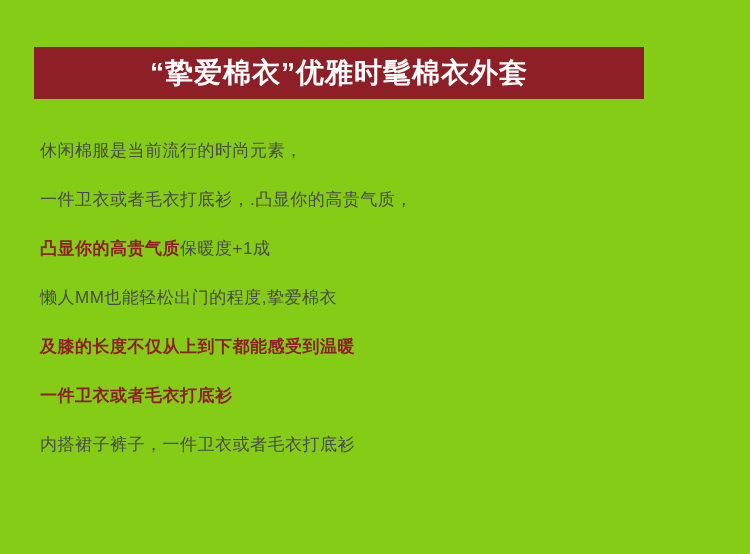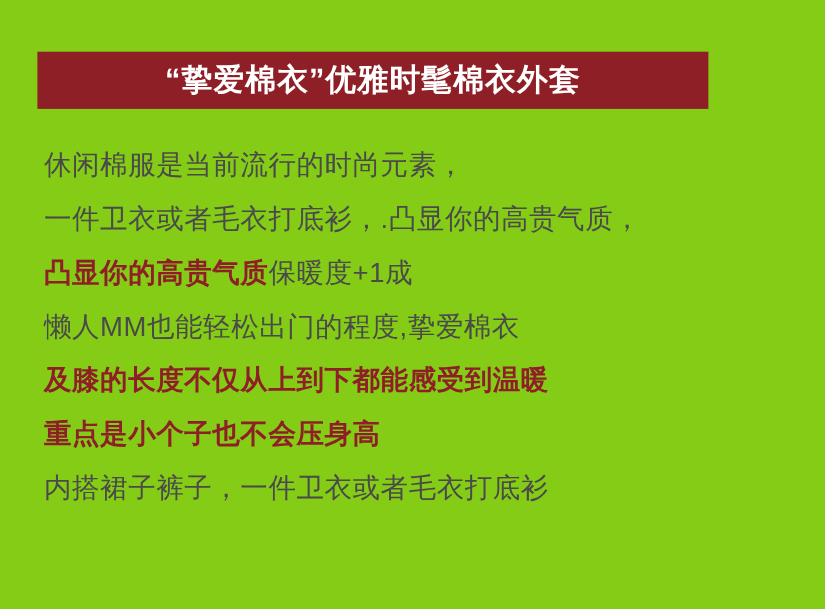--- a/index.html
+++ b/index.html
@@ -39,21 +39,21 @@
     line-height: 1;
     white-space: nowrap;
   }
   .lines {
     position: absolute;
     left: 40px;
     top: 126px;
     width: 680px;
   }
   .line {
-    font-size: 25px;
+    font-size: 17px;
     line-height: 49px;
     color: #4a4a4a;
     white-space: nowrap;
     letter-spacing: 0.5px;
   }
   .line.highlight {
     color: #8e1f27;
     font-weight: bold;
   }
   .line .hl {
@@ -73,17 +73,17 @@
   <div class="banner">
     <div class="banner-title">“挚爱棉衣”优雅时髦棉衣外套</div>
   </div>
 
   <div class="lines">
     <div class="line">休闲棉服是当前流行的时尚元素，</div>
     <div class="line">一件卫衣或者毛衣打底衫，.凸显你的高贵气质，</div>
     <div class="line"><span class="hl">凸显你的高贵气质</span><span class="plain">保暖度+1成</span></div>
     <div class="line">懒人MM也能轻松出门的程度,挚爱棉衣</div>
     <div class="line highlight">及膝的长度不仅从上到下都能感受到温暖</div>
-    <div class="line highlight">重点是小个子也不会压身高</div>
+    <div class="line highlight">一件卫衣或者毛衣打底衫</div>
     <div class="line">内搭裙子裤子，一件卫衣或者毛衣打底衫</div>
   </div>
 
 </div>
 
 </body></html>

